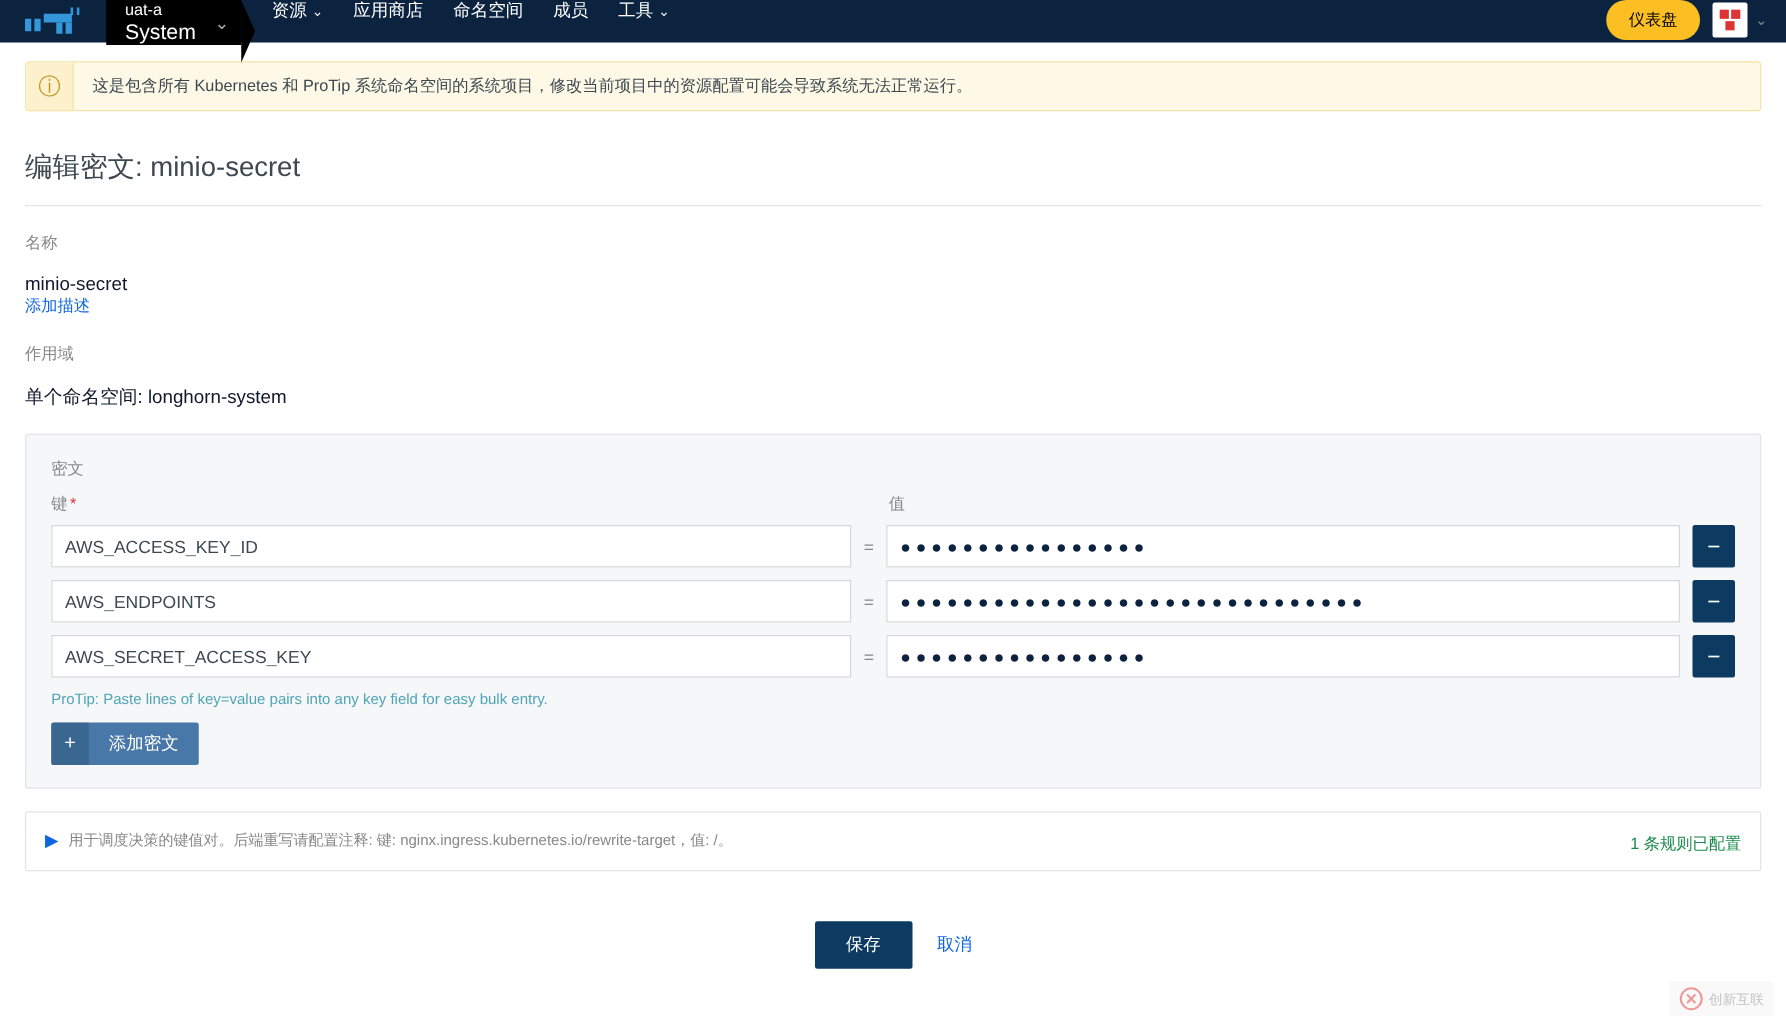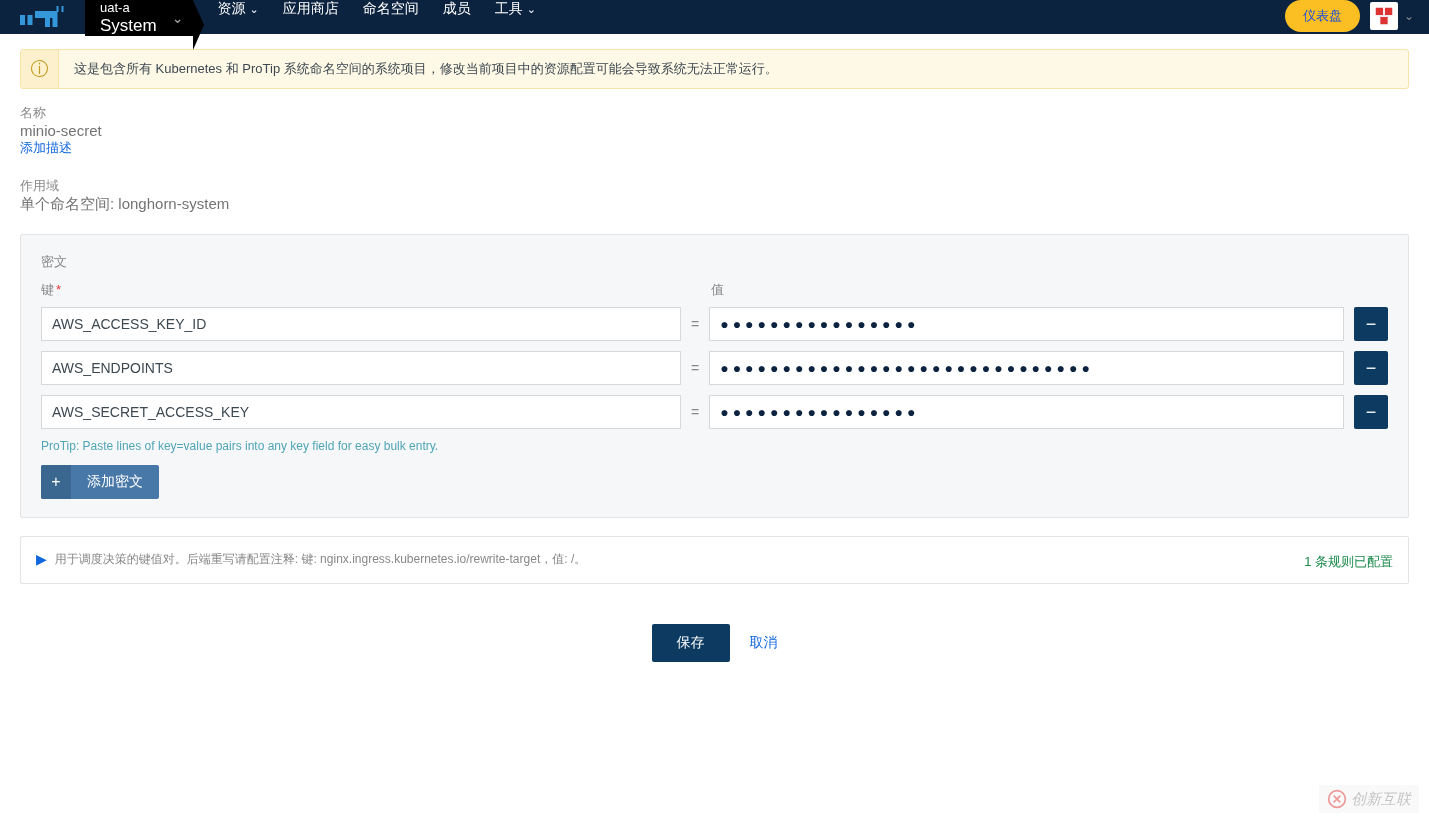--- a/index.html
+++ b/index.html
@@ -11,37 +11,37 @@
     .logo svg { width: 55px; height: 30px; }
     .project-switcher { background: #000; color: #fff; display: flex; align-items: center; padding: 0 10px 0 15px; position: relative; margin-right: 12px; }
     .project-switcher::after { content: ""; position: absolute; right: -11px; top: 0; bottom: 0; width: 0; border-left: 11px solid #000; border-top: 25px solid transparent; border-bottom: 25px solid transparent; }
     .project-switcher .proj-name { font-size: 13px; line-height: 1.2; }
     .project-switcher .proj-type { font-size: 17px; color: #ffffff; line-height: 1.2; text-align: center; }
     .project-switcher .chev { margin-left: 15px; color: #aaa; }
     .nav { display: flex; align-items: center; }
     .nav-item { color: #fff; padding: 0 12px; height: 100%; display: flex; align-items: center; cursor: pointer; font-size: 14px; }
     .nav-item .chev { margin-left: 4px; font-size: 11px; }
     .header-right { margin-left: auto; display: flex; align-items: center; gap: 10px; }
-    .dashboard-btn { background: #fbbf24; color: #1d4ed8; border-radius: 18px; padding: 7px 18px; font-size: 13px; cursor: pointer; border: none; }
+    .dashboard-btn { background: #fbbf24; color: #000000; border-radius: 18px; padding: 7px 18px; font-size: 13px; cursor: pointer; border: none; }
     .avatar-box { width: 28px; height: 28px; background: #fff; display: flex; align-items: center; justify-content: center; border-radius: 2px; }
     .avatar-box svg { width: 22px; height: 22px; }
     .user-menu { display: flex; align-items: center; gap: 6px; cursor: pointer; }
     .user-menu .chev-sm { color: #888; font-size: 12px; }
     
     
     .content { padding: 15px 20px 30px; }
     .banner { background: #fef9e6; border: 1px solid #f7e4a6; border-radius: 3px; display: flex; align-items: center; margin-bottom: 15px; }
     .banner-icon { width: 38px; align-self: stretch; background: #fcf1cc; display: flex; align-items: center; justify-content: center; color: #c09820; font-size: 18px; border-right: 1px solid #f7e4a6; }
     .banner-text { padding: 10px 15px; color: #3d4851; font-size: 13px; }
     
     h1.page-title { font-size: 22px; font-weight: 400; color: #3d4851; padding: 15px 0; border-bottom: 1px solid #e4e4e4; margin-bottom: 20px; }
     
     .label { color: #888; font-size: 13px; }
     .field-row { display: flex; justify-content: space-between; align-items: flex-start; margin-bottom: 20px; flex-direction: column; }
-    .field-value { font-size: 15px; color: #737373; margin-top: 0; }
+    .field-value { font-size: 15px; color: #0f172a; margin-top: 16px; }
     .add-desc-link { color: #1066dd; font-size: 13px; cursor: pointer; }
     
     .secrets-box { border: 1px solid #e4e4e4; background: #f6f7f9; border-radius: 2px; padding: 18px 20px; margin-top: 4px; }
     .box-title { color: #888; font-size: 13px; margin-bottom: 10px; }
     .kv-headers { display: flex; gap: 30px; margin-bottom: 8px; }
     .kv-header-key { flex: 0 0 640px; color: #888; font-size: 13px; }
     .kv-header-val { flex: 1; color: #888; font-size: 13px; }
     .req { color: #d33; margin-left: 2px; }
     
     .kv-row { display: flex; align-items: center; gap: 10px; margin-bottom: 10px; }
@@ -59,21 +59,21 @@
     .labels-box .expand { color: #1066dd; margin-right: 8px; font-size: 14px; margin-top: 2px; }
     .labels-main { flex: 1; }
     .labels-title { color: #3d4851; font-size: 14px; }
     .labels-desc { color: #888; font-size: 12px; margin-top: 2px; }
     .labels-badge { color: #1b8a4c; font-size: 13px; white-space: nowrap; margin-left: 15px; margin-top: 4px; }
     
     .footer-actions { display: flex; justify-content: center; gap: 20px; margin-top: 40px; align-items: center; }
     .save-btn { background: #0c3a60; color: #fff; border: none; padding: 10px 25px; font-size: 14px; cursor: pointer; border-radius: 2px; }
     .cancel-link { color: #1066dd; font-size: 14px; cursor: pointer; }
     
-    .watermark { position: fixed; right: 10px; bottom: 10px; opacity: 0.5; font-size: 15px; color: #888; display: flex; align-items: center; gap: 4px; background: rgba(240,240,240,0.7); padding: 4px 8px; font-style: italic; }
+    .watermark { position: fixed; right: 10px; bottom: 10px; opacity: 0.5; font-size: 11px; color: #888; display: flex; align-items: center; gap: 4px; background: rgba(240,240,240,0.7); padding: 4px 8px; }
     .watermark svg { width: 20px; height: 20px; }
   </style>
 </head>
 <body>
 
 <div class="header">
   <div class="logo">
     <svg viewBox="0 0 100 60">
       <rect x="5" y="30" width="10" height="20" fill="#3497da"></rect>
         <rect x="20" y="30" width="10" height="20" fill="#3497da"></rect>
@@ -120,20 +120,21 @@
   </div>
 </div>
 
 <div class="content">
 
   <div class="banner">
     <div class="banner-icon">ⓘ</div>
     <div class="banner-text">这是包含所有 Kubernetes 和 ProTip 系统命名空间的系统项目，修改当前项目中的资源配置可能会导致系统无法正常运行。</div>
   </div>
 
+  <h1 class="page-title">编辑密文: minio-secret</h1>
 
   <div class="field-row">
     <div>
       <div class="label">名称</div>
       <div class="field-value">minio-secret</div>
     </div>
     <span class="add-desc-link">添加描述</span>
   </div>
 
   <div style="margin-bottom: 20px;">

